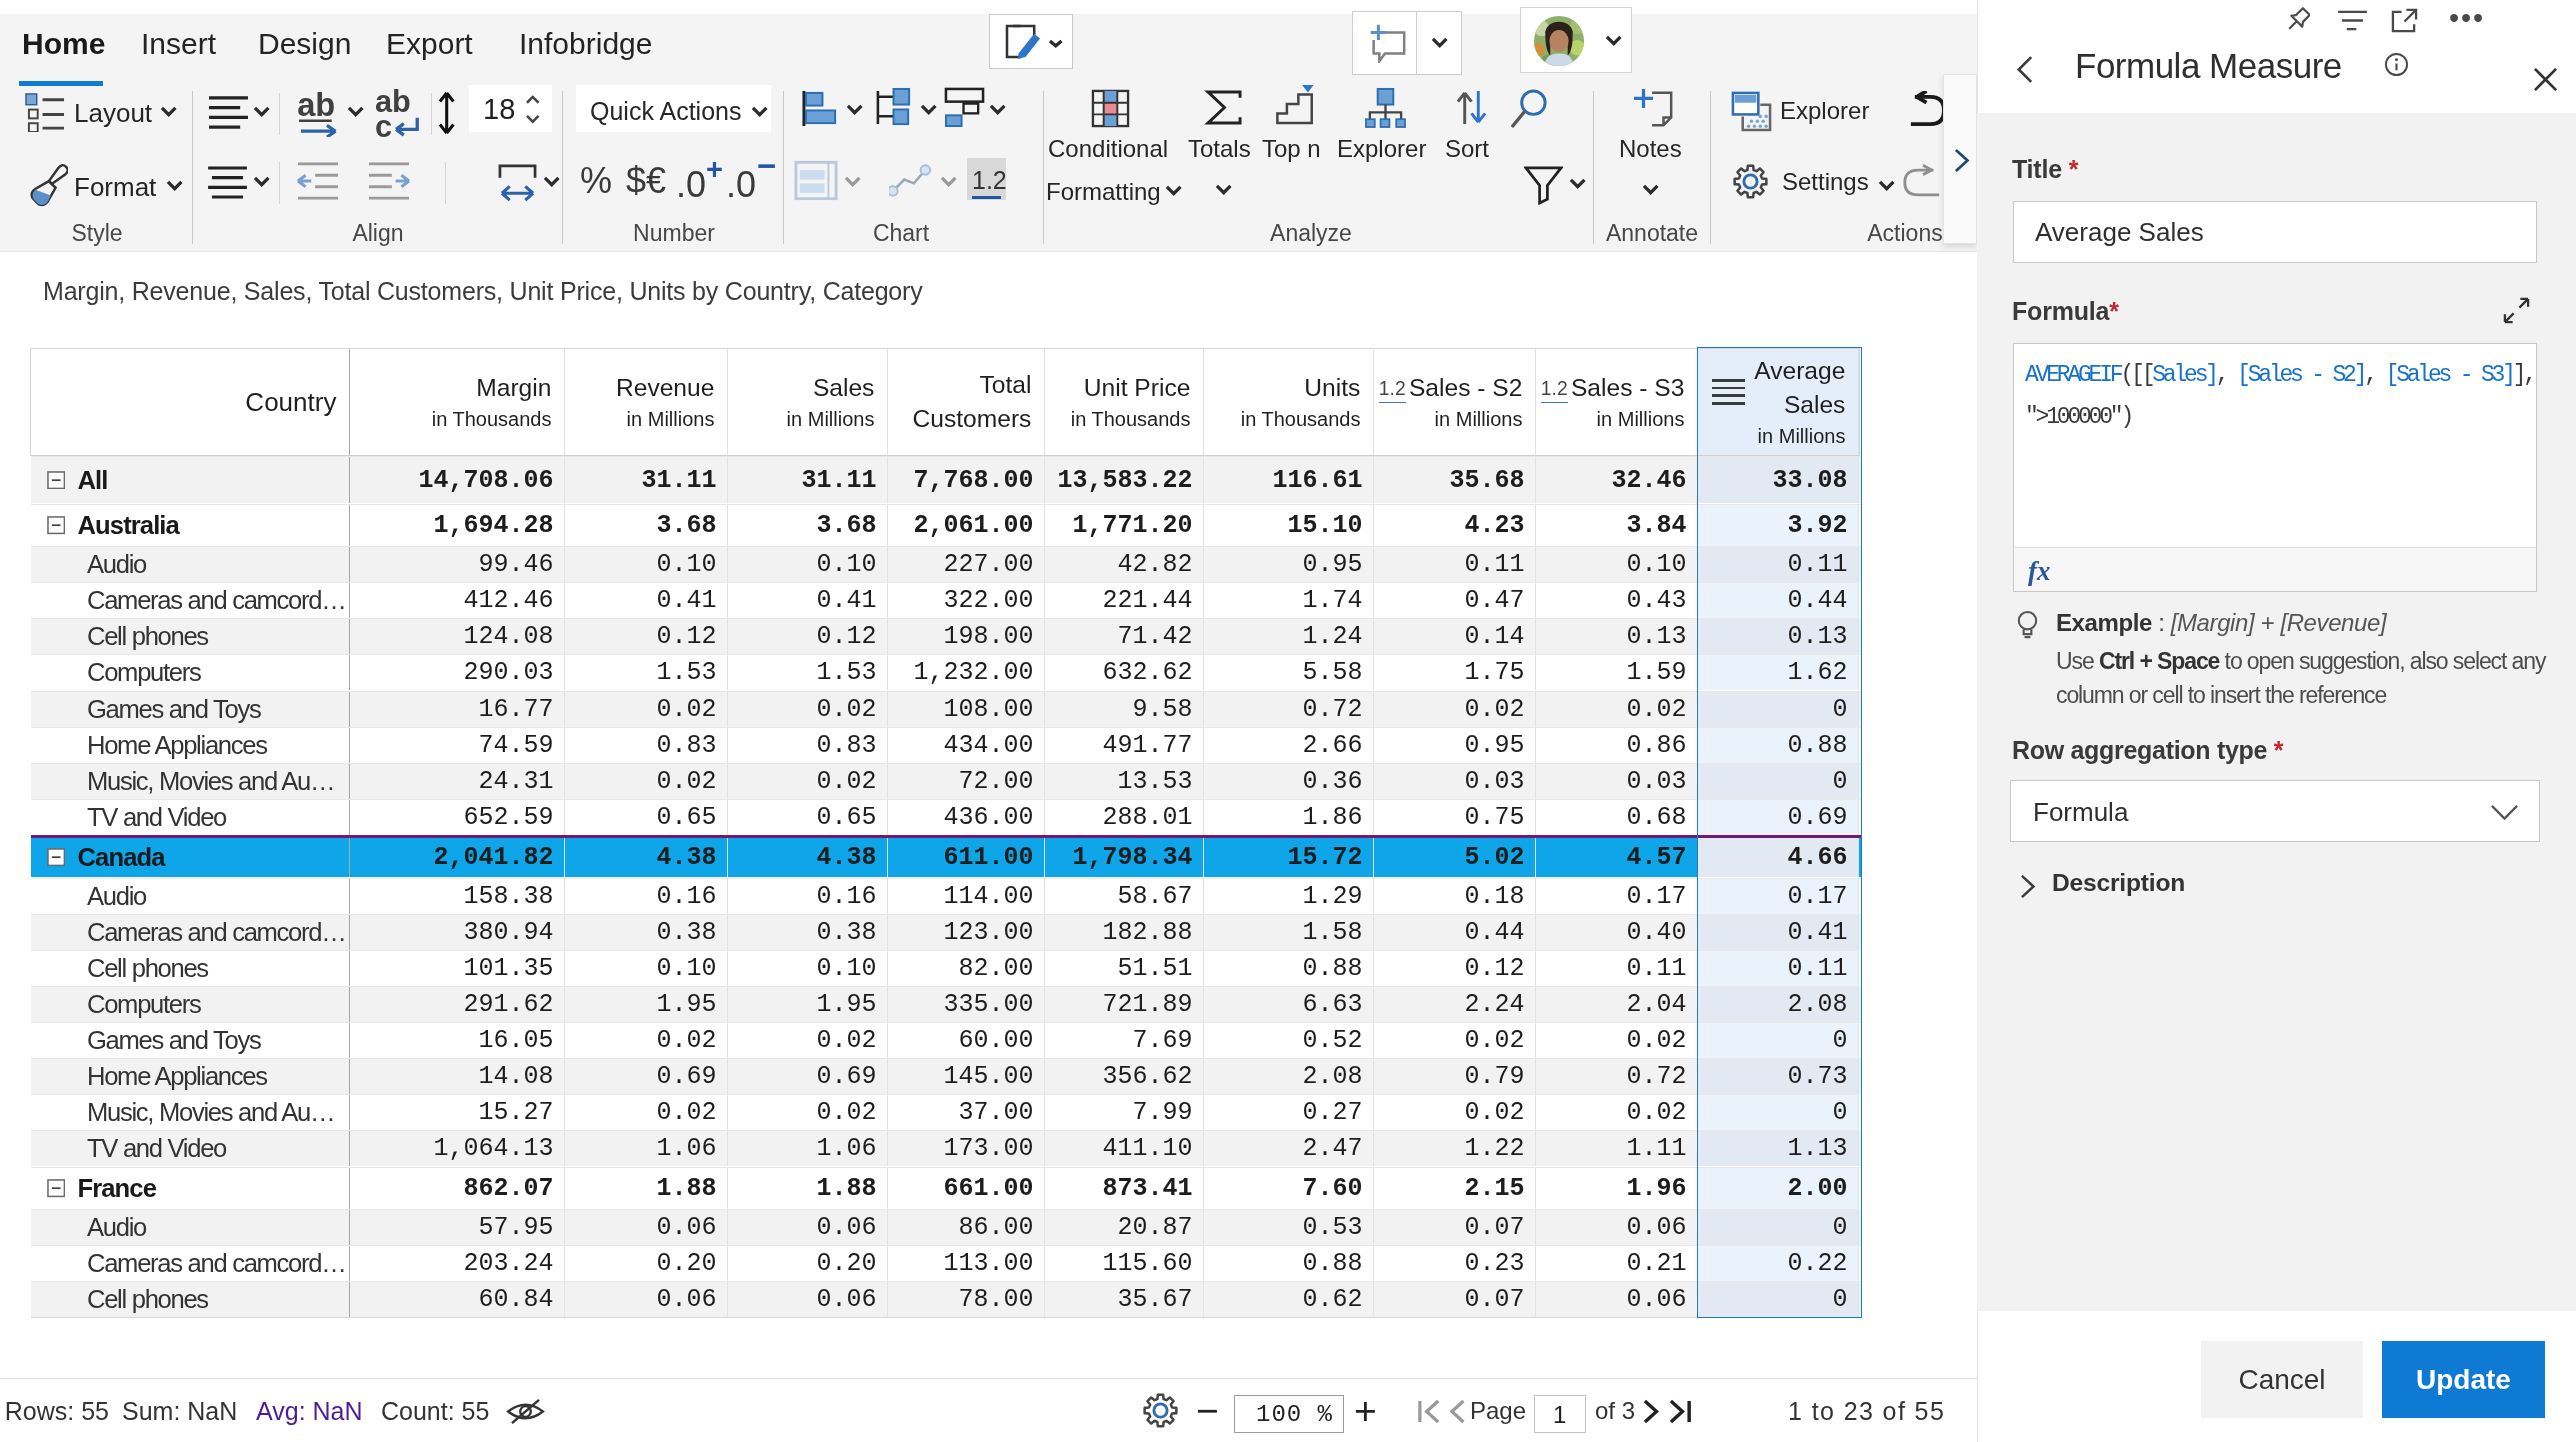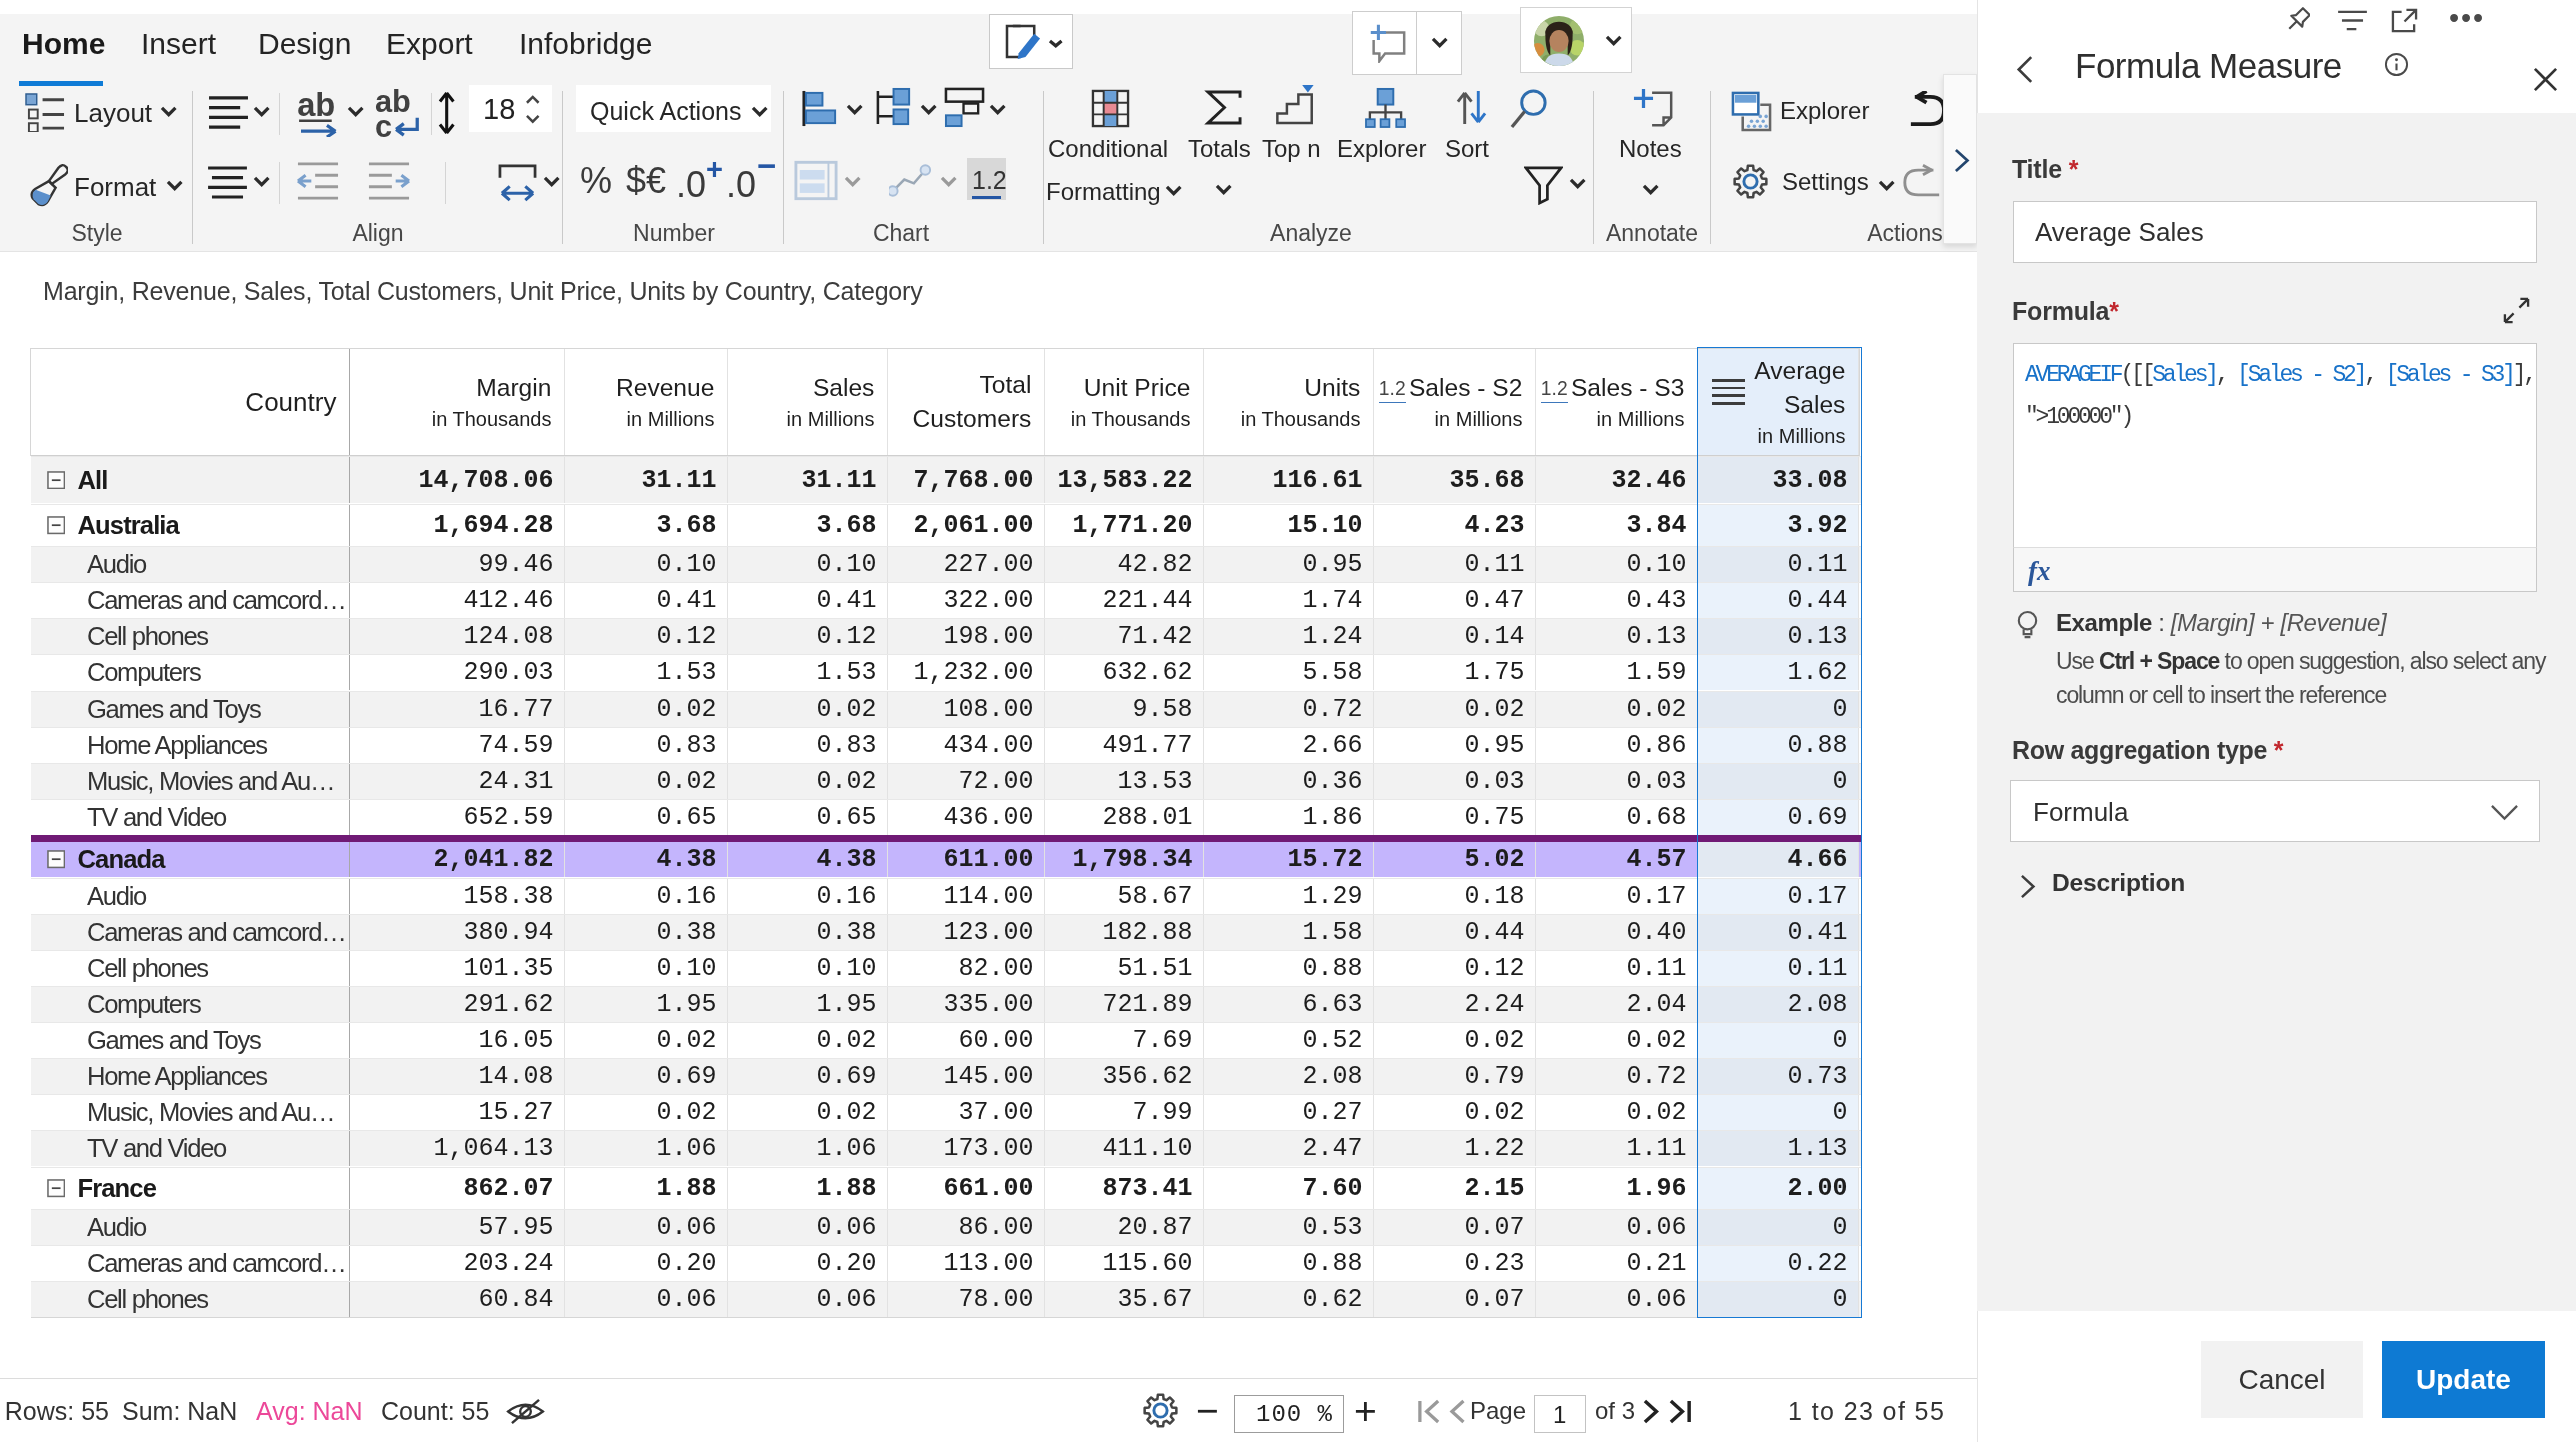--- a/index.html
+++ b/index.html
@@ -483,21 +483,21 @@
 <div class="cell" style="width:215px">652.59</div>
 <div class="cell" style="width:163px">0.65</div>
 <div class="cell" style="width:160px">0.65</div>
 <div class="cell" style="width:157px">436.00</div>
 <div class="cell" style="width:159px">288.01</div>
 <div class="cell" style="width:170px">1.86</div>
 <div class="cell" style="width:162px">0.75</div>
 <div class="cell" style="width:162px">0.68</div>
 <div class="cell sel" style="width:161px">0.69</div>
 </div>
-<div class="row gray bold" style="top:486px;height:42px;background:#c4b5fd;border-top:7px solid #701a75;width:1830px">
+<div class="row gray bold" style="top:486px;height:42px;background:#0ea5e9;border-top:3px solid #701a75;width:1830px">
 <div class="cell namecell" style="width:319px;border-right:1px solid #a8a8a8">
         <svg width="18.4" height="18.4" viewBox="0 0 19 19" style="margin:0 12.6px 0 15.5px;flex:none">
           <rect x="1" y="1" width="17" height="17" fill="#fdfdfd" stroke="#6a6a6a" stroke-width="1.6"></rect>
           <path d="M5 9.5 H14" stroke="#444" stroke-width="1.8"></path>
         </svg>
         <span style="font-weight:bold;color:#1a1a1a">Canada</span>
       </div>
 <div class="cell" style="width:215px">2,041.82</div>
 <div class="cell" style="width:163px">4.38</div>
 <div class="cell" style="width:160px">4.38</div>
@@ -657,21 +657,21 @@
 <div class="cell" style="width:162px">0.07</div>
 <div class="cell" style="width:162px">0.06</div>
 <div class="cell sel" style="width:161px">0</div>
 </div>
 <div class="ab" style="left:0;top:968px;width:1830px;height:1px;background:#d6d6d6"></div>
 </div>
 <div class="ab" style="left:1697px;top:347px;width:165px;height:971px;border:1.9px solid #1779d4;pointer-events:none"></div>
 <div class="ab" style="left:0;top:1378px;width:1977px;height:64px;background:#fff;border-top:1px solid #dcdcdc"></div>
 <div class="ab" style="left:4.8px;top:1397px;font-size:25px;color:#333;">Rows: 55</div>
 <div class="ab" style="left:122px;top:1397px;font-size:25px;color:#333;">Sum: NaN</div>
-<div class="ab" style="left:256px;top:1397px;font-size:25px;color:#ec4899;">Avg: NaN</div>
+<div class="ab" style="left:256px;top:1397px;font-size:25px;color:#4c1d95;">Avg: NaN</div>
 <div class="ab" style="left:381px;top:1397px;font-size:25px;color:#333;">Count: 55</div>
 <svg class="ab" style="left:506px;top:1397px" width="39" height="29" viewBox="0 0 40 30">
     <path d="M2 15 Q20 1 38 15 Q20 29 2 15 Z" fill="none" stroke="#333" stroke-width="2.4"></path>
     <circle cx="20" cy="15" r="5.5" fill="none" stroke="#333" stroke-width="2.4"></circle>
     <path d="M6 27 L34 3" stroke="#333" stroke-width="2.6"></path>
   </svg>
 <svg class="ab" style="left:1143px;top:1393px" width="35" height="35" viewBox="0 0 36 36">
     <path d="M29.8 14.8 L34.3 15.3 L34.3 20.7 L29.8 21.2 L28.6 24.1 L31.4 27.6 L27.6 31.4 L24.1 28.6 L21.2 29.8 L20.7 34.3 L15.3 34.3 L14.8 29.8 L11.9 28.6 L8.4 31.4 L4.6 27.6 L7.4 24.1 L6.2 21.2 L1.7 20.7 L1.7 15.3 L6.2 14.8 L7.4 11.9 L4.6 8.4 L8.4 4.6 L11.9 7.4 L14.8 6.2 L15.3 1.7 L20.7 1.7 L21.2 6.2 L24.1 7.4 L27.6 4.6 L31.4 8.4 L28.6 11.9 Z" fill="none" stroke="#444" stroke-width="2.6" stroke-linejoin="round"></path>
     <circle cx="18" cy="18" r="6.8" fill="none" stroke="#2e6dae" stroke-width="3"></circle>
   </svg>

